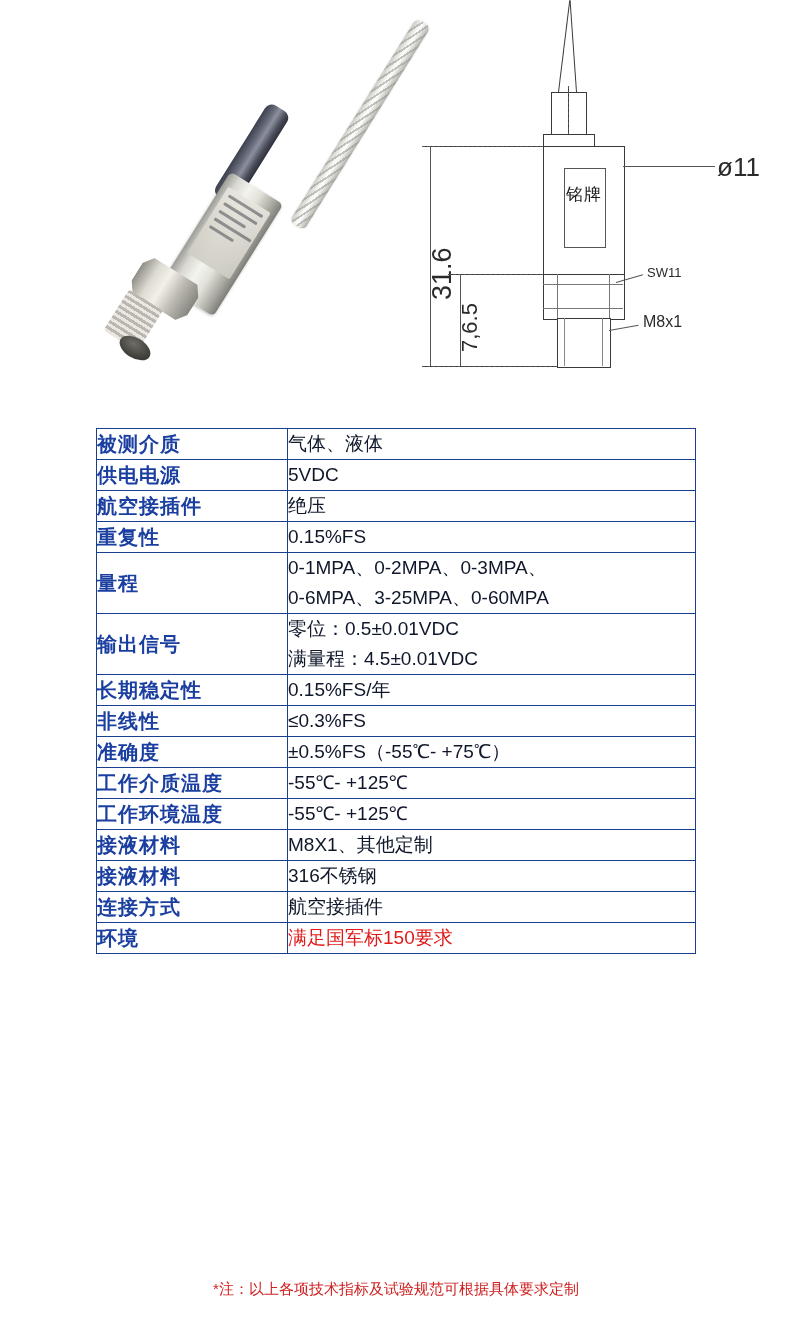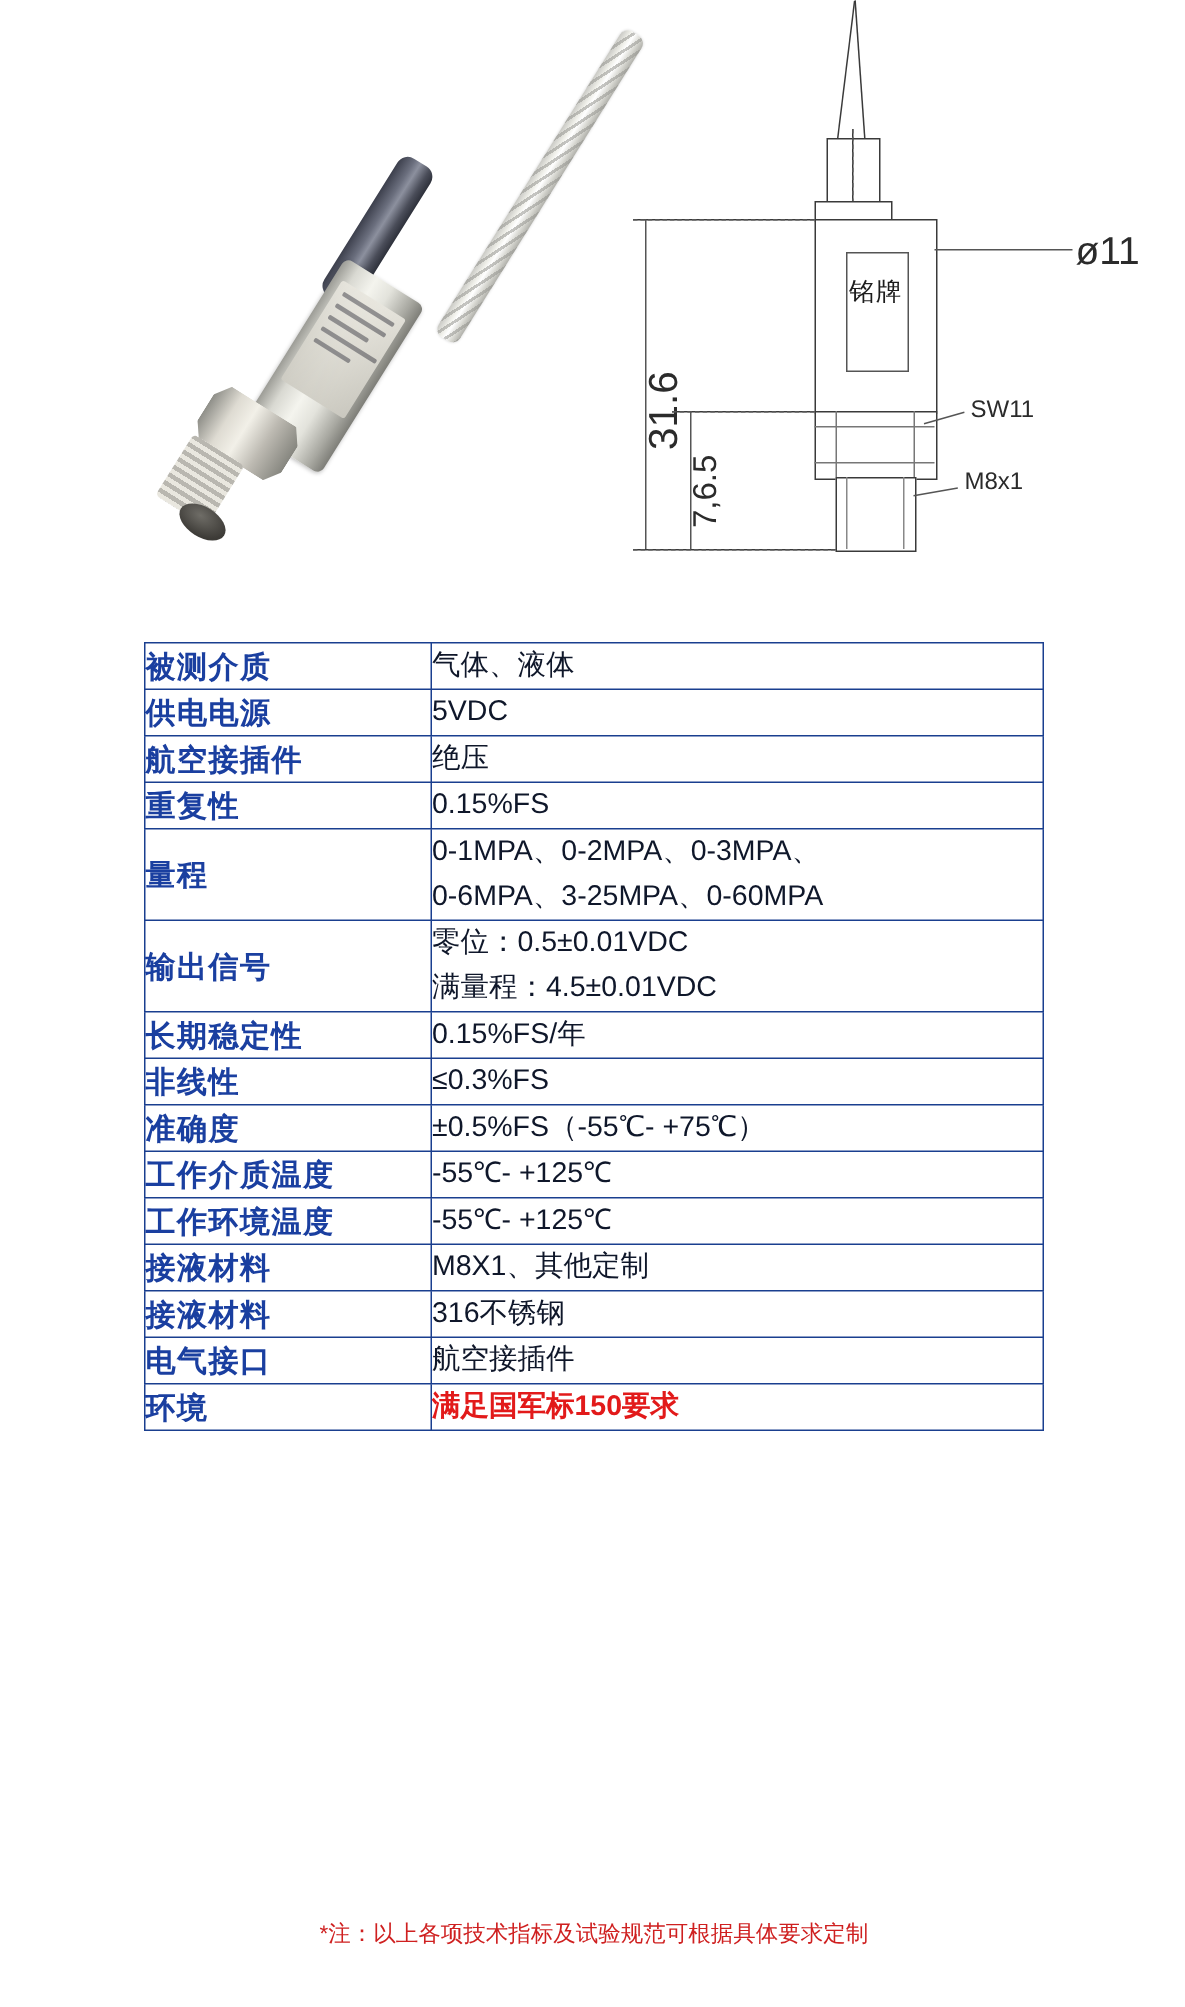--- a/index.html
+++ b/index.html
@@ -206,21 +206,21 @@
   }
   td.v {
     padding: 9px 0 9px 18px;
     font-size: 19px;
     color: #0f172a;
     line-height: 30px;
   }
   td.v .l2 { display: block; }
   td.v.red {
     color: #e21a1a;
-    font-weight: bold;
+    font-weight: normal;
   }
   .note {
     position: absolute;
     left: 0;
     top: 852px;
     width: 600px;
     text-align: center;
     font-size: 15px;
     color: #cf2020;
   }
@@ -282,21 +282,21 @@
       <div class="ln dash-h" style="left:22px; top:146px; width:121px;"></div>
       <div class="ln dash-h" style="left:22px; top:366px; width:135px;"></div>
       <div class="ln v" style="left:30px; top:146px; height:220px; background:#555;"></div>
       <div class="dim-text vert-text" style="left:27px; top:300px; font-size:27px;">31.6</div>
 
       <div class="ln dash-h" style="left:48px; top:274px; width:95px;"></div>
       <div class="ln v" style="left:60px; top:274px; height:92px; background:#555;"></div>
       <div class="dim-text vert-text" style="left:57px; top:352px; font-size:22px;">7,6.5</div>
 
       <div class="ln h" style="left:216px; top:282px; width:28px; background:#555; transform:rotate(-16deg); transform-origin:left center;"></div>
-      <div class="dim-text" style="left:247px; top:265px; font-size:16px;">SW11</div>
+      <div class="dim-text" style="left:247px; top:265px; font-size:13px;">SW11</div>
 
       <div class="ln h" style="left:209px; top:330px; width:30px; background:#555; transform:rotate(-10deg); transform-origin:left center;"></div>
       <div class="dim-text" style="left:243px; top:313px; font-size:16px;">M8x1</div>
     </div>
   </div>
 
   <div class="table-wrap">
     <table class="spec">
       <tbody>
 
@@ -387,21 +387,21 @@
         </tr>
 
         <tr>
           <td class="k">接液材料</td>
           <td class="v">
             <span class="l2">316不锈钢</span>
           </td>
         </tr>
 
         <tr>
-          <td class="k">电气接口</td>
+          <td class="k">连接方式</td>
           <td class="v">
             <span class="l2">航空接插件</span>
           </td>
         </tr>
 
         <tr>
           <td class="k">环境</td>
           <td class="v red">
             <span class="l2">满足国军标150要求</span>
           </td>

